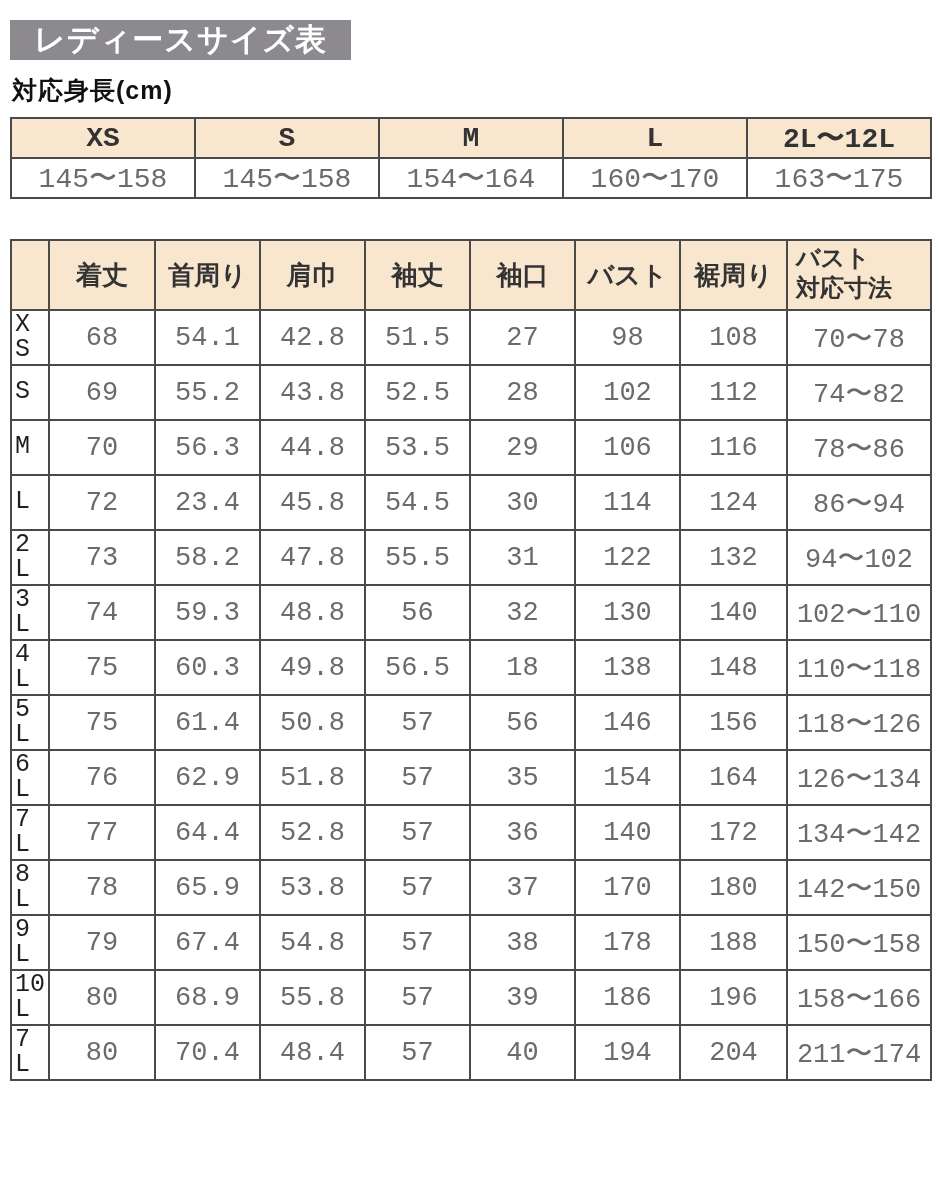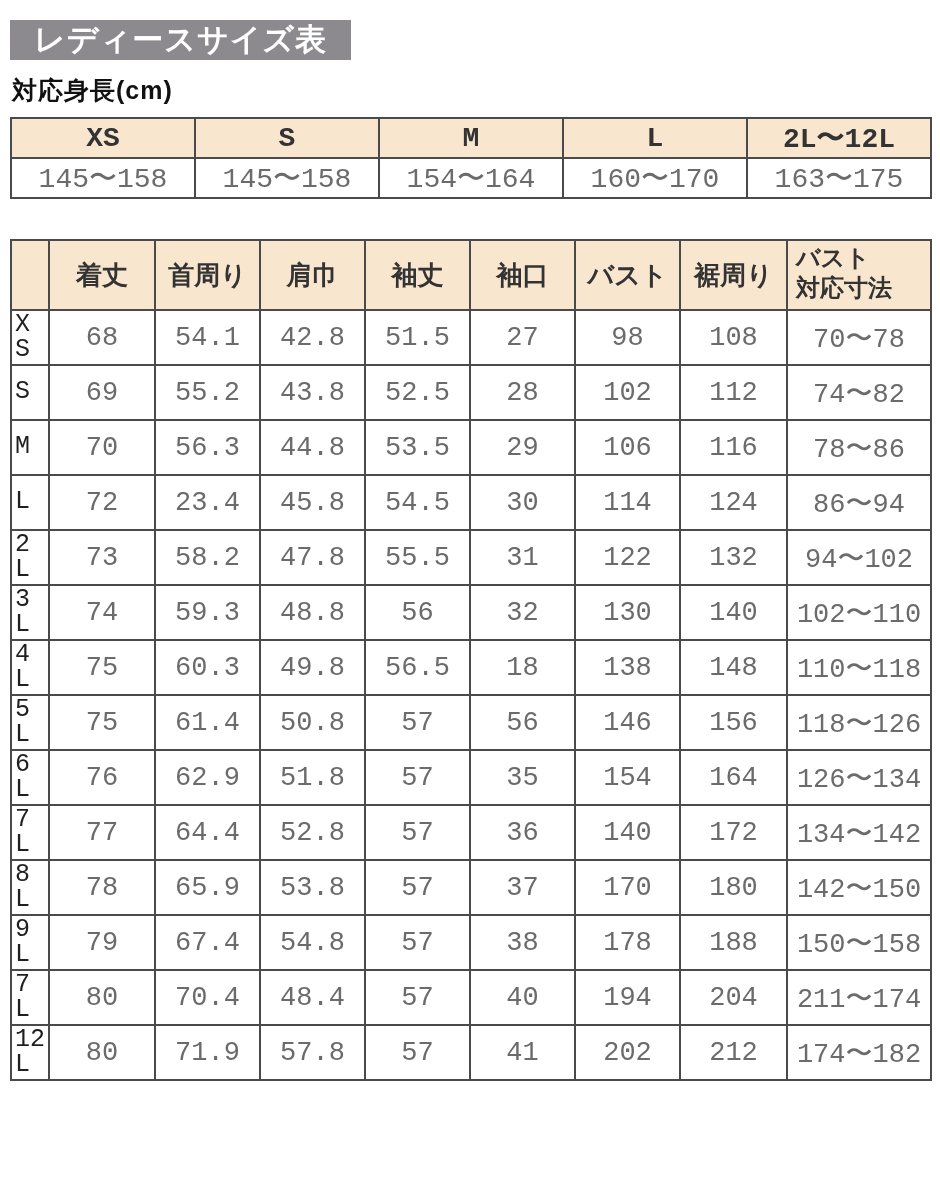--- a/index.html
+++ b/index.html
@@ -290,39 +290,39 @@
           <td>79</td>
           <td>67.4</td>
           <td>54.8</td>
           <td>57</td>
           <td>38</td>
           <td>178</td>
           <td>188</td>
           <td>150〜158</td>
         </tr>
         <tr>
+          <th>10
+L</th>
+          <td>80</td>
+          <td>68.9</td>
+          <td>55.8</td>
+          <td>57</td>
+          <td>39</td>
+          <td>186</td>
+          <td>196</td>
+          <td>158〜166</td>
+        </tr>
+        <tr>
           <th>7
 L</th>
           <td>80</td>
           <td>70.4</td>
           <td>48.4</td>
           <td>57</td>
           <td>40</td>
           <td>194</td>
           <td>204</td>
           <td>211〜174</td>
         </tr>
-        <tr>
-          <th>12
-L</th>
-          <td>80</td>
-          <td>71.9</td>
-          <td>57.8</td>
-          <td>57</td>
-          <td>41</td>
-          <td>202</td>
-          <td>212</td>
-          <td>174〜182</td>
-        </tr>
       </tbody>
   </table>
 
 </div>
 
 </body></html>

